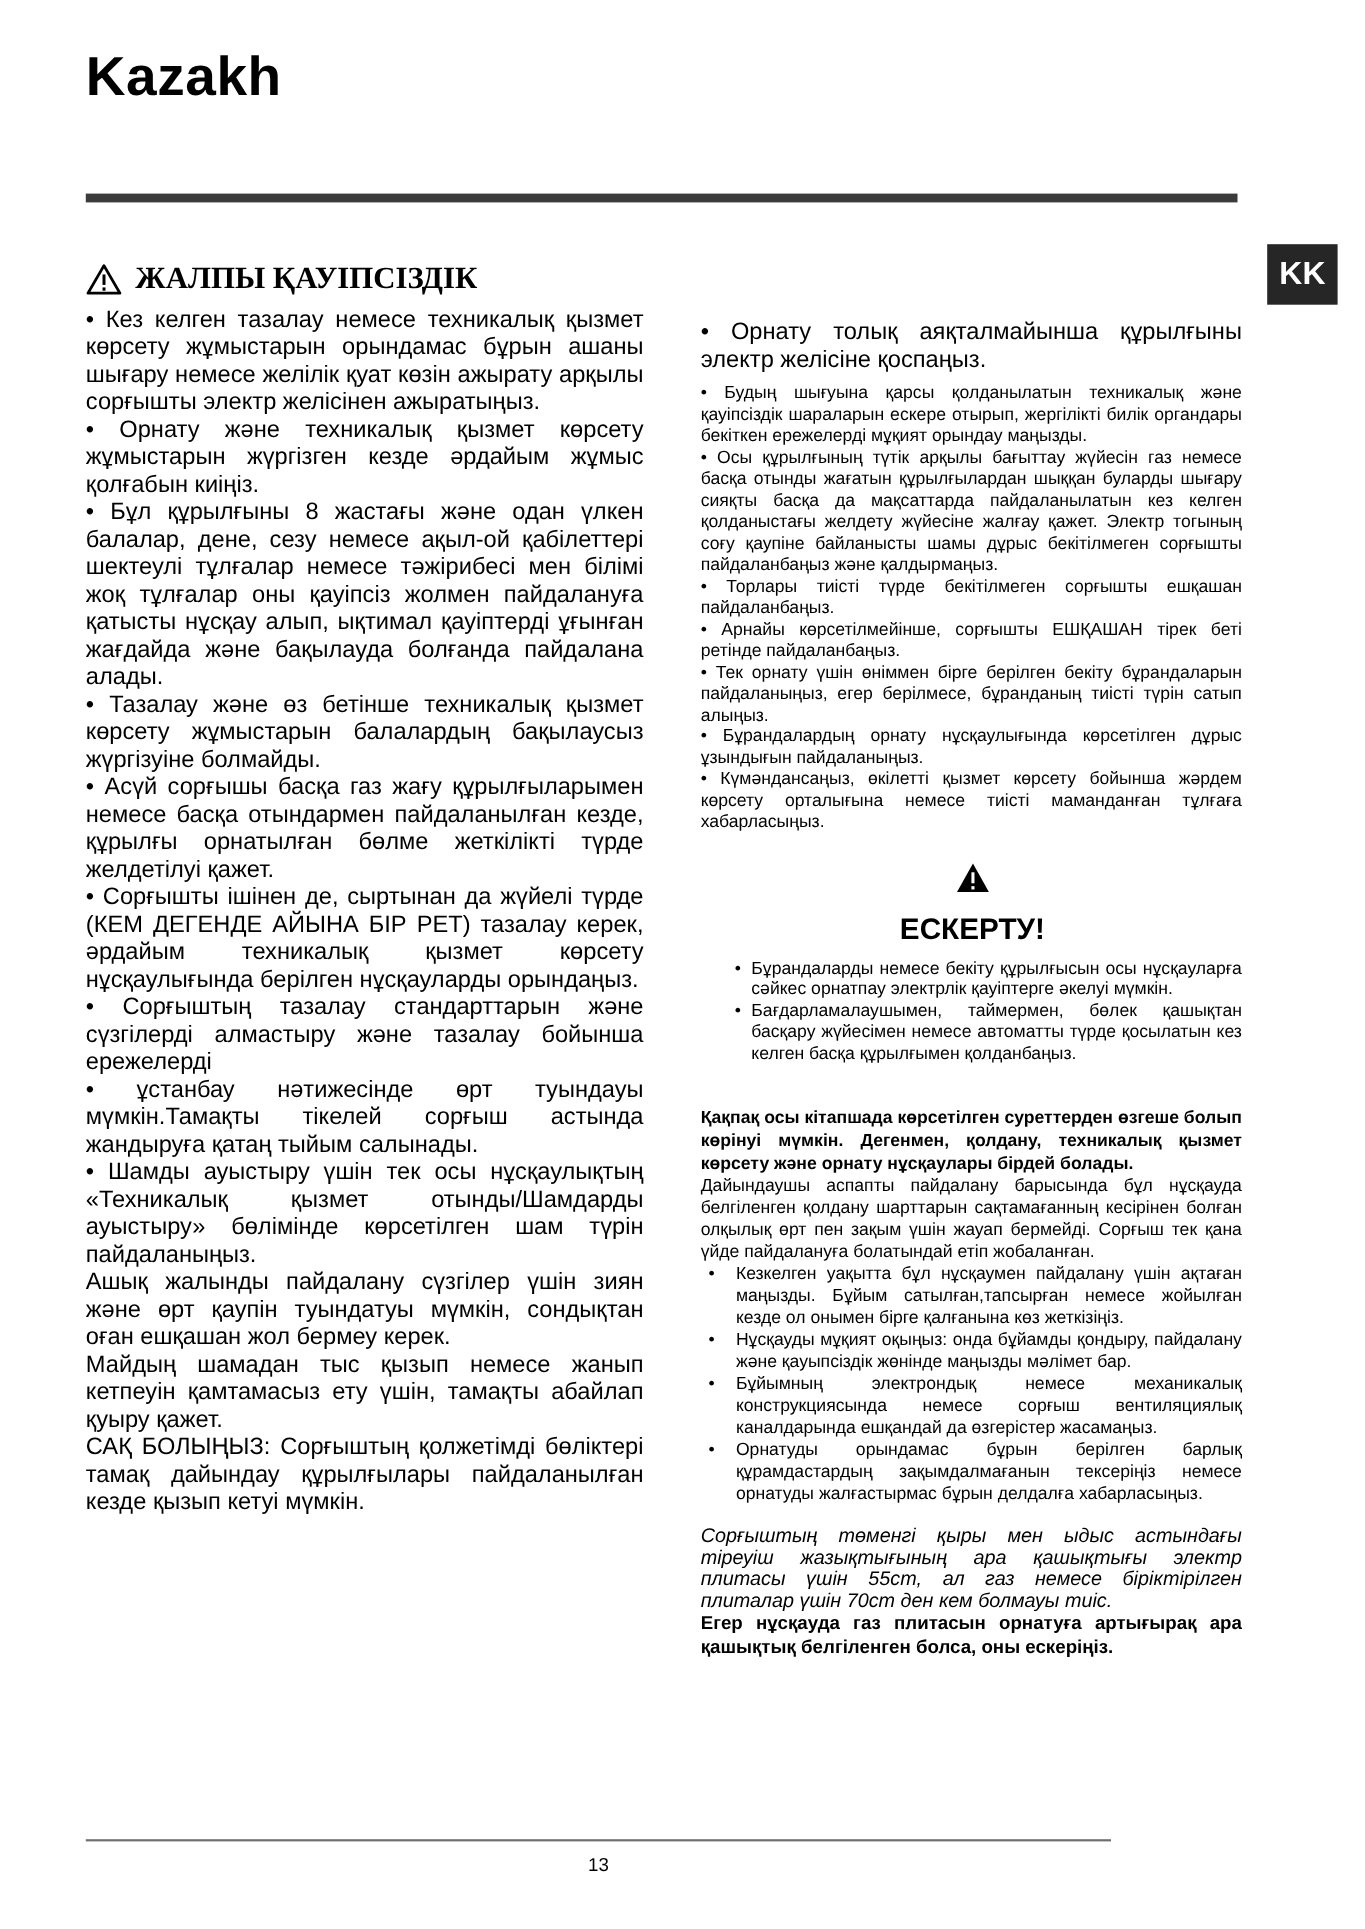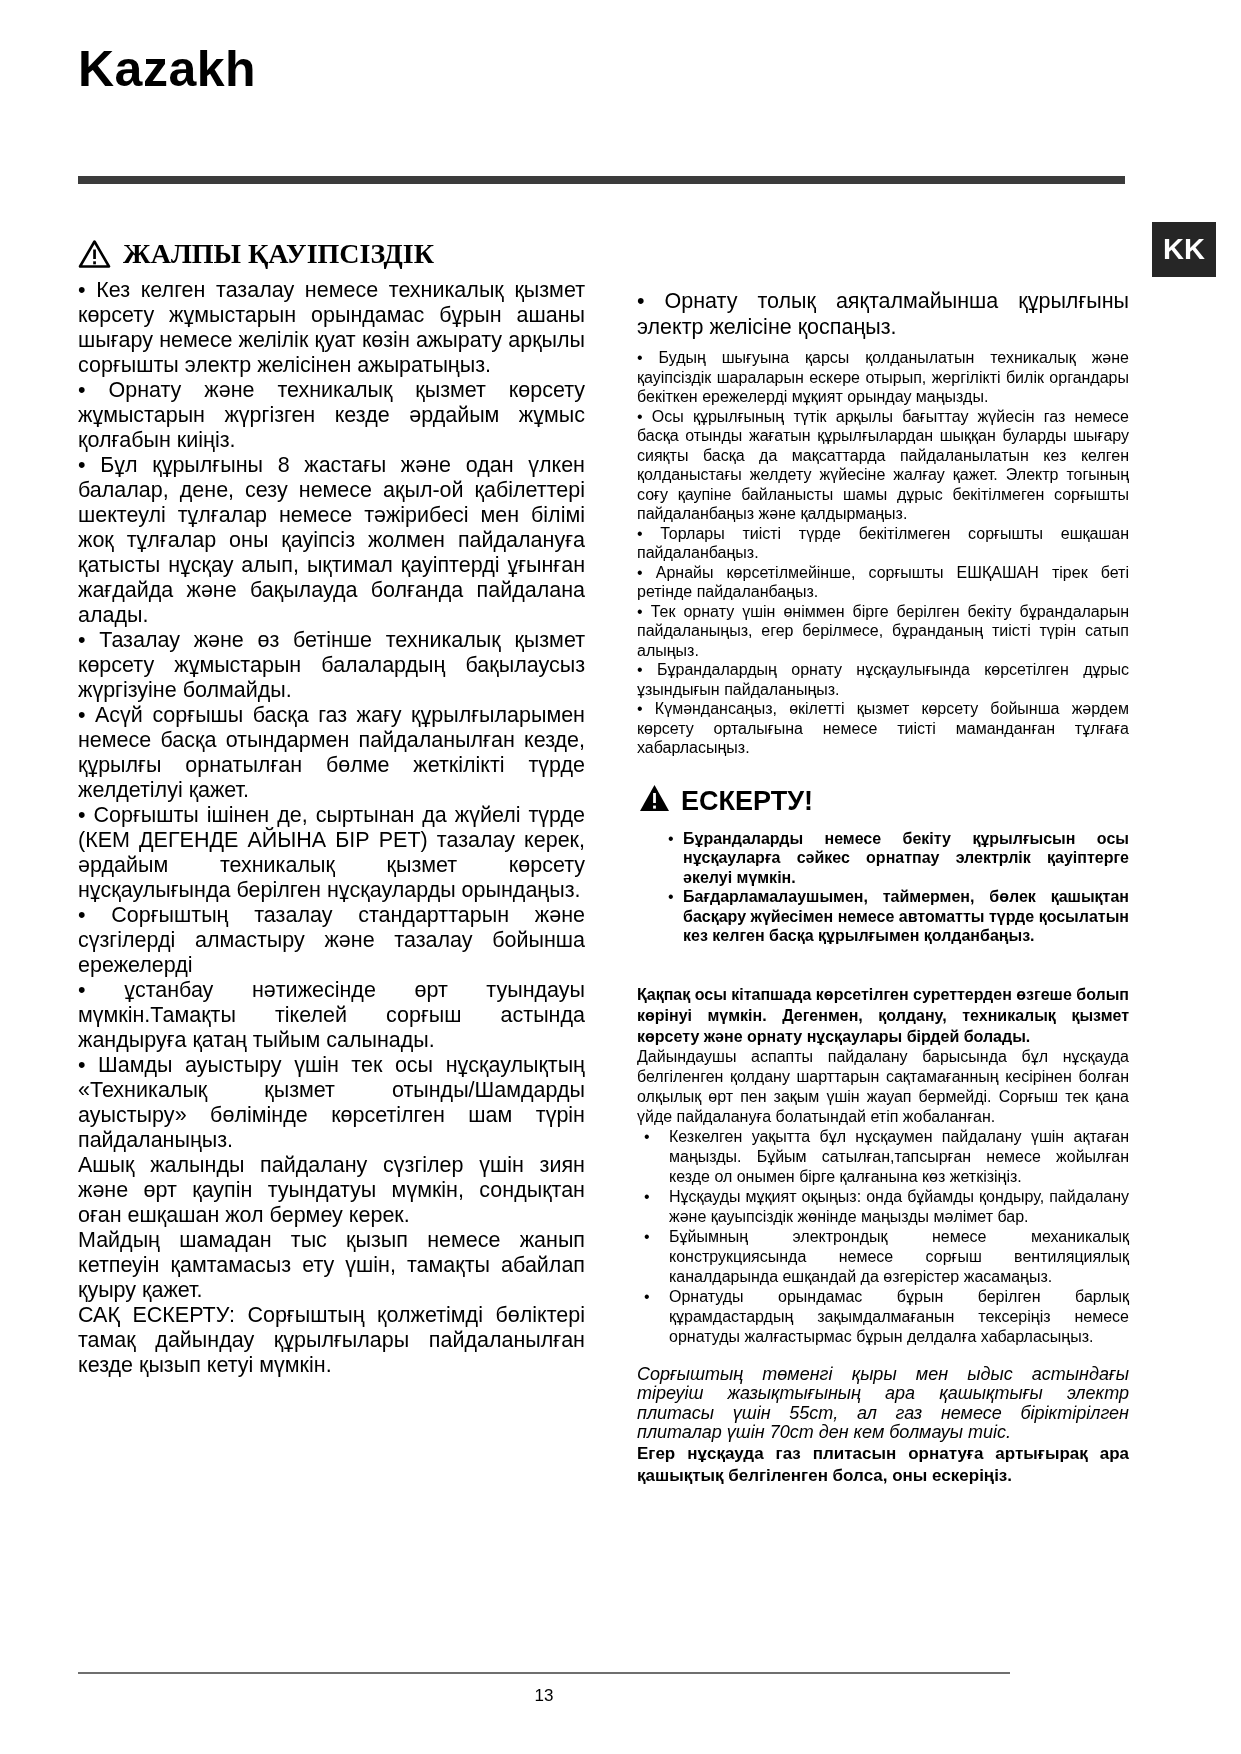--- a/index.html
+++ b/index.html
@@ -37,25 +37,25 @@
   }
 
   .intro {
     font-size:21.5px; line-height:26px; text-align:justify; margin:0 0 8px 0;
   }
   .sm {
     font-size:16px; line-height:19.5px; text-align:justify; margin:0;
   }
   .warn-heading {
     display:flex; align-items:center; gap:11px;
-    font-size:27px; font-weight:bold; margin:26px 0 10px 2px;
+    font-size:27px; font-weight:bold; margin:26px 0 10px 2px;flex-direction:column;
   }
   .wbullet { display:flex; }
   .wbullet .marker { flex:none; width:15px; margin-left:31px; font-size:16px; line-height:19.5px; }
-  .wbullet .wtext  { flex:1; font-size:16px; line-height:19.5px; text-align:justify;font-weight:bold; }
+  .wbullet .wtext  { flex:1; font-size:16px; line-height:19.5px; text-align:justify; }
 
   .note-bold {
     font-size:16px; line-height:21px; font-weight:bold; text-align:justify;
     margin:38px 0 0 0;
   }
   .note {
     font-size:16px; line-height:20px; text-align:justify; margin:0;
   }
   .lbullet { display:flex; }
   .lbullet .marker2 { flex:none; width:25px; margin-left:7px; font-size:16px; line-height:20px; }
@@ -105,21 +105,21 @@
       <p>• Орнату және техникалық қызмет көрсету жұмыстарын жүргізген кезде әрдайым жұмыс қолғабын киіңіз.</p>
       <p>• Бұл құрылғыны 8 жастағы және одан үлкен балалар, дене, сезу немесе ақыл-ой қабілеттері шектеулі тұлғалар немесе тәжірибесі мен білімі жоқ тұлғалар оны қауіпсіз жолмен пайдалануға қатысты нұсқау алып, ықтимал қауіптерді ұғынған жағдайда және бақылауда болғанда пайдалана алады.</p>
       <p>• Тазалау және өз бетінше техникалық қызмет көрсету жұмыстарын балалардың бақылаусыз жүргізуіне болмайды.</p>
       <p>• Асүй сорғышы басқа газ жағу құрылғыларымен немесе басқа отындармен пайдаланылған кезде, құрылғы орнатылған бөлме жеткілікті түрде желдетілуі қажет.</p>
       <p>• Сорғышты ішінен де, сыртынан да жүйелі түрде (КЕМ ДЕГЕНДЕ АЙЫНА БІР РЕТ) тазалау керек, әрдайым техникалық қызмет көрсету нұсқаулығында берілген нұсқауларды орындаңыз.</p>
       <p>• Сорғыштың тазалау стандарттарын және сүзгілерді алмастыру және тазалау бойынша ережелерді</p>
       <p>• ұстанбау нәтижесінде өрт туындауы мүмкін.Тамақты тікелей сорғыш астында жандыруға қатаң тыйым салынады.</p>
       <p>• Шамды ауыстыру үшін тек осы нұсқаулықтың «Техникалық қызмет отынды/Шамдарды ауыстыру» бөлімінде көрсетілген шам түрін пайдаланыңыз.</p>
       <p>Ашық жалынды пайдалану сүзгілер үшін зиян және өрт қаупін туындатуы мүмкін, сондықтан оған ешқашан жол бермеу керек.</p>
       <p>Майдың шамадан тыс қызып немесе жанып кетпеуін қамтамасыз ету үшін, тамақты абайлап қуыру қажет.</p>
-      <p>САҚ ЕСКЕРТУ: Сорғыштың қолжетімді бөліктері тамақ дайындау құрылғылары пайдаланылған кезде қызып кетуі мүмкін.</p>
+      <p>САҚ БОЛЫҢЫЗ: Сорғыштың қолжетімді бөліктері тамақ дайындау құрылғылары пайдаланылған кезде қызып кетуі мүмкін.</p>
     </div>
 
     <div class="col-right">
       <p class="intro">• Орнату толық аяқталмайынша құрылғыны электр желісіне қоспаңыз.</p>
 
       <p class="sm">• Будың шығуына қарсы қолданылатын техникалық және қауіпсіздік шараларын ескере отырып, жергілікті билік органдары бекіткен ережелерді мұқият орындау маңызды.</p>
       <p class="sm">• Осы құрылғының түтік арқылы бағыттау жүйесін газ немесе басқа отынды жағатын құрылғылардан шыққан буларды шығару сияқты басқа да мақсаттарда пайдаланылатын кез келген қолданыстағы желдету жүйесіне жалғау қажет. Электр тогының соғу қаупіне байланысты шамы дұрыс бекітілмеген сорғышты пайдаланбаңыз және қалдырмаңыз.</p>
       <p class="sm">• Торлары тиісті түрде бекітілмеген сорғышты ешқашан пайдаланбаңыз.</p>
       <p class="sm">• Арнайы көрсетілмейінше, сорғышты ЕШҚАШАН тірек беті ретінде пайдаланбаңыз.</p>
       <p class="sm">• Тек орнату үшін өніммен бірге берілген бекіту бұрандаларын пайдаланыңыз, егер берілмесе, бұранданың тиісті түрін сатып алыңыз.</p>

